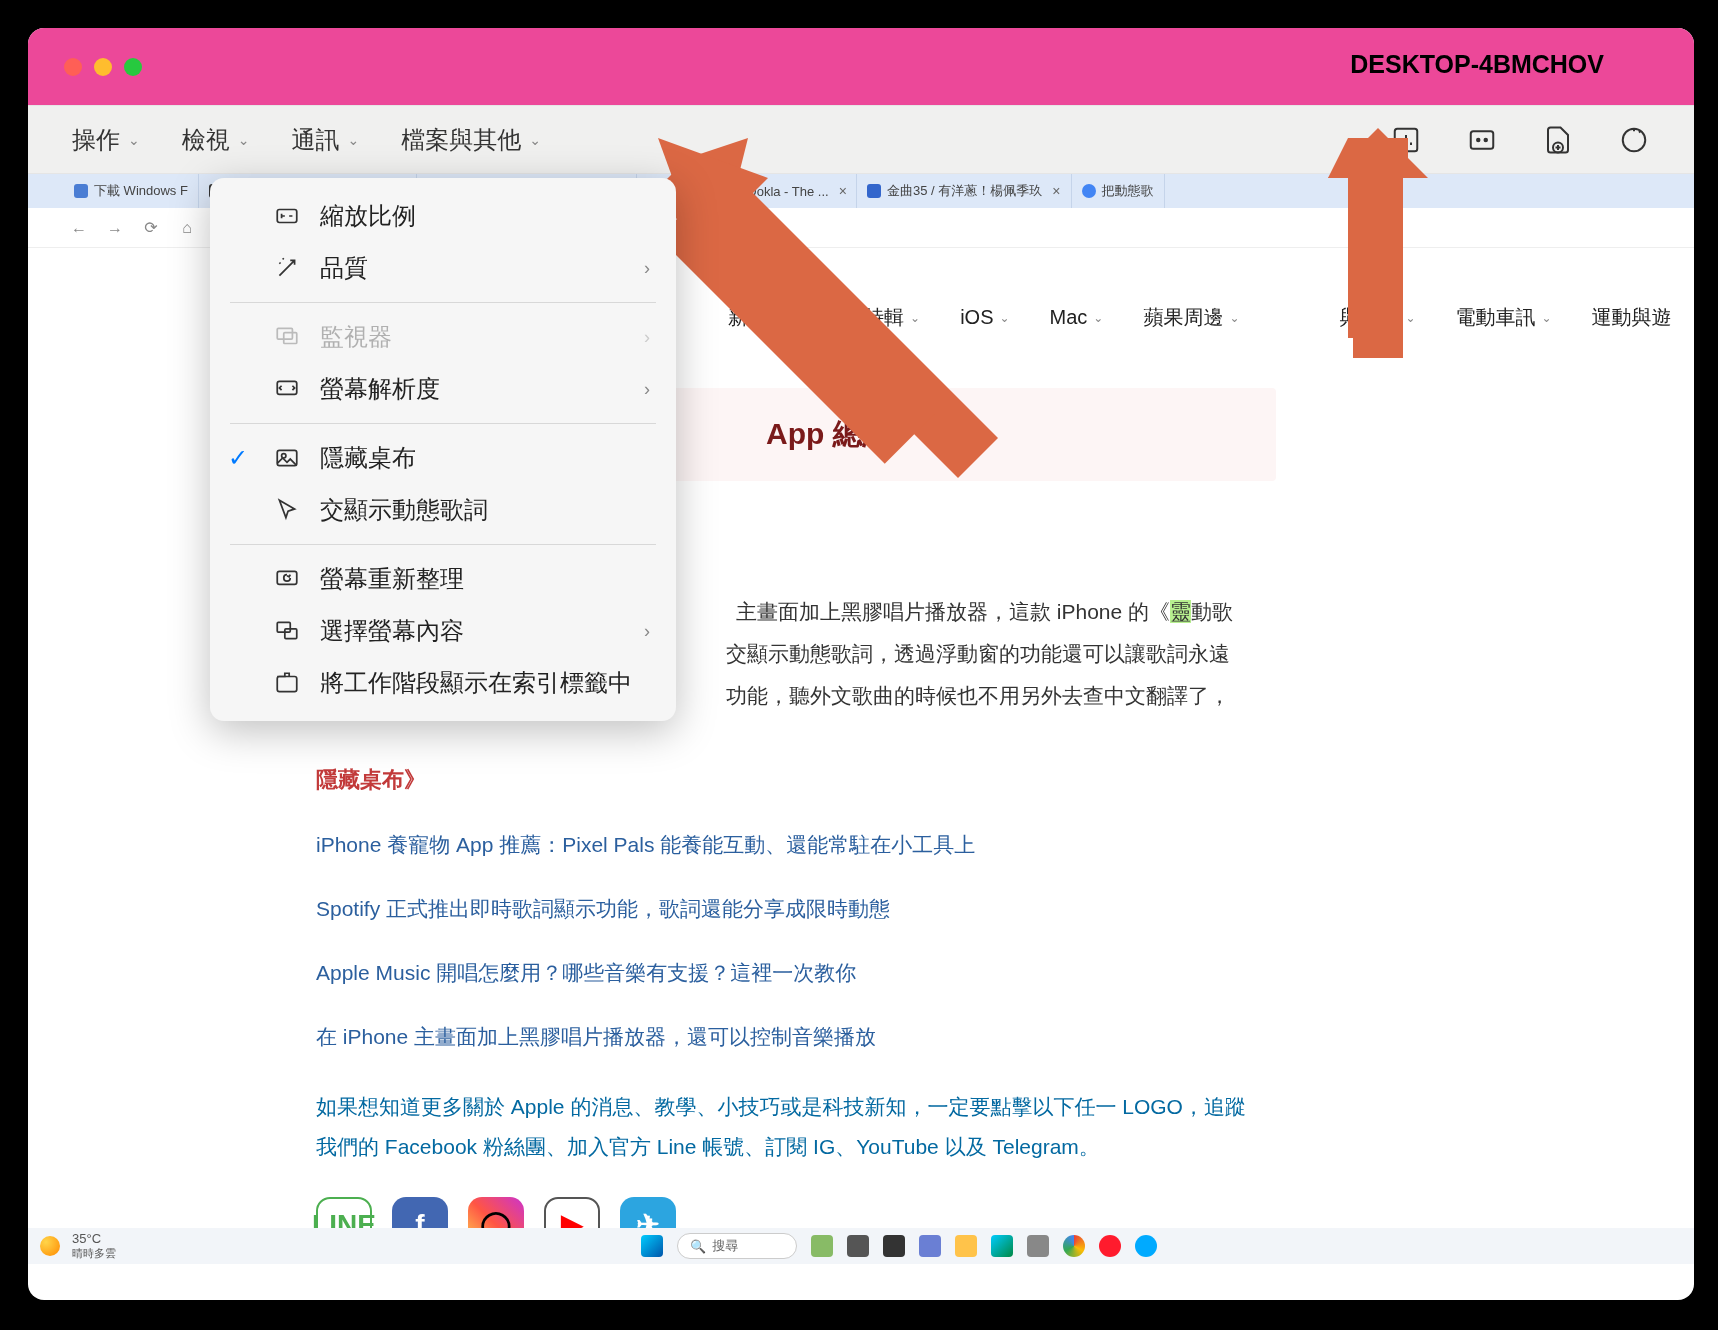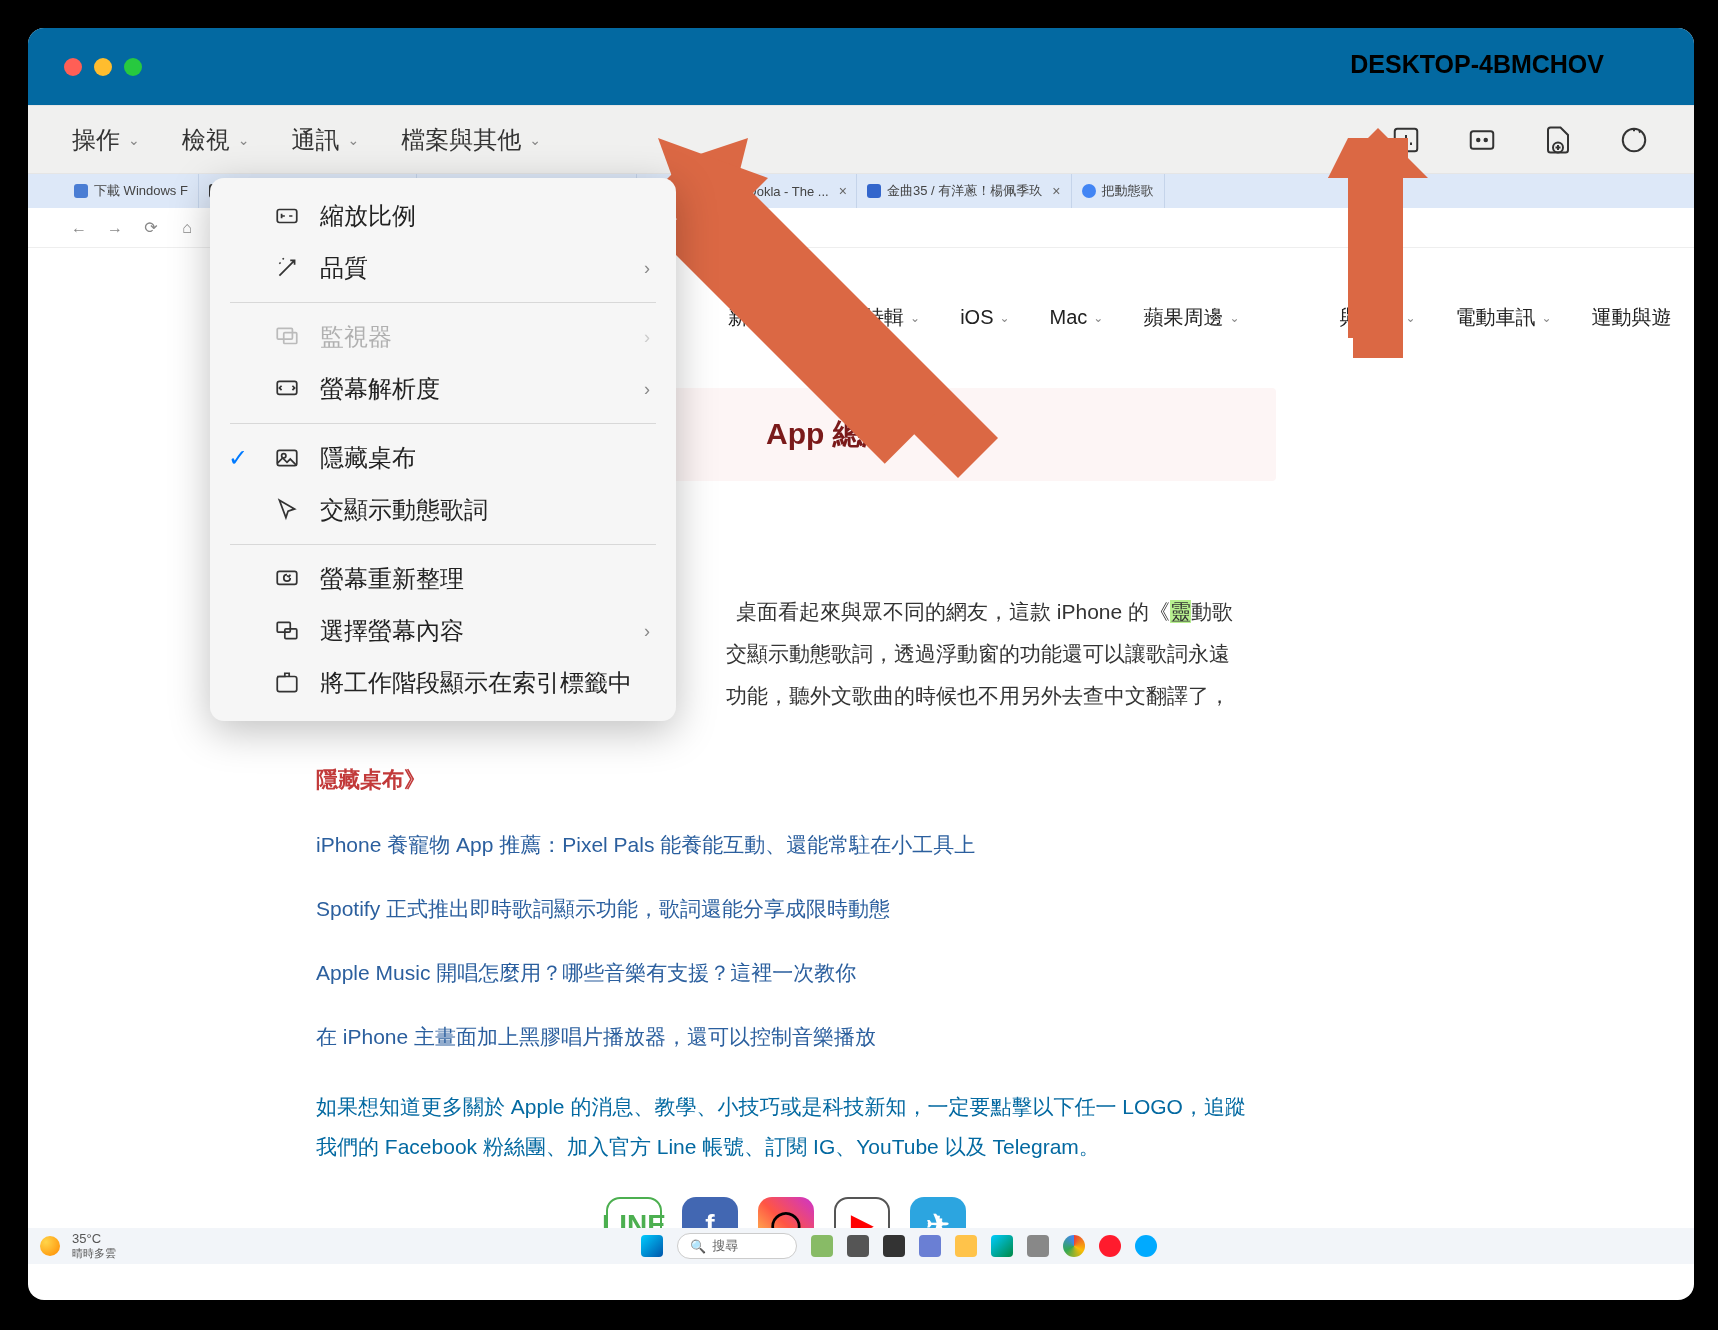--- a/index.html
+++ b/index.html
@@ -1,18 +1,18 @@
 <!DOCTYPE html>
 <html><head>
 <meta charset="utf-8">
 <style>
 * { margin: 0; padding: 0; box-sizing: border-box; font-family: -apple-system, BlinkMacSystemFont, "Segoe UI", sans-serif; }
 body { background: #000; width: 1718px; height: 1330px; overflow: hidden; }
 .window { position: absolute; top: 28px; left: 28px; width: 1666px; height: 1272px; background: #fff; border-radius: 16px; overflow: hidden; }
-.titlebar { height: 78px; background: #0369a1; display: flex; align-items: center; padding: 0 36px; position: relative; border-bottom: 1px solid #e5e5e5; }
+.titlebar { height: 78px; background: #ec4899; display: flex; align-items: center; padding: 0 36px; position: relative; border-bottom: 1px solid #e5e5e5; }
 .traffic-lights { display: flex; gap: 12px; margin-right: 26px; }
 .traffic-light { width: 18px; height: 18px; border-radius: 50%; }
 .tl-red { background: #ff5f56; }
 .tl-yellow { background: #ffbd2e; }
 .tl-green { background: #27c93f; }
 .window-title { position: absolute; right: 90px; top: 22px; font-size: 25px; font-weight: 700; color: #000; }
 .menubar { height: 68px; background: #f0f0ef; display: flex; align-items: center; padding: 0 44px; gap: 42px; border-bottom: 1px solid #e5e5e5; }
 .menu-item { font-size: 24px; color: #333; display: flex; align-items: center; gap: 8px; cursor: pointer; }
 .menu-item .chev { font-size: 14px; color: #888; }
 .toolbar-right { margin-left: auto; display: flex; gap: 44px; align-items: center; }
@@ -40,21 +40,21 @@
 .page-nav-item { display: flex; align-items: center; gap: 6px; }
 .page-nav-item .chev2 { font-size: 12px; color: #888; }
 
 .article { position: absolute; left: 288px; top: 140px; width: 950px; }
 .callout { background: #fdf5f5; padding: 26px 30px; font-size: 30px; font-weight: 700; color: #7a1a1a; border-radius: 4px; width: 960px; }
 .para { margin-top: 110px; font-size: 21px; line-height: 2; color: #333; }
 .highlight { background: #b7f08f; }
 .red-link-heading { color: #c23a3a; font-weight: 600; font-size: 22px; margin-top: 48px; }
 .link-list a { display: block; color: #2b5f9e; font-size: 21px; margin-top: 36px; text-decoration: none; }
 .body-text { font-size: 21px; line-height: 1.9; color: #0369a1; margin-top: 36px; }
-.social-row { display: flex; gap: 20px; margin-top: 30px; margin-left: 290px; }
+.social-row { display: flex; gap: 20px; margin-top: 30px; }
 .social-icon { width: 56px; height: 56px; border-radius: 14px; border: 2px solid #555; display: flex; align-items: center; justify-content: center; font-size: 28px; font-weight: bold; }
 
 .taskbar { position: absolute; bottom: 0; left: 0; right: 0; height: 36px; background: #f2f5f9; display: flex; align-items: center; padding: 0 12px; font-size: 13px; }
 .weather { display: flex; align-items: center; gap: 12px; color: #555; }
 .weather .sun { width: 20px; height: 20px; border-radius: 50%; background: radial-gradient(circle at 30% 30%, #ffd54a, #ff8a00); }
 .task-center { margin: 0 auto; display: flex; align-items: center; gap: 14px; }
 .task-search { display: flex; align-items: center; gap: 6px; background: #fff; border: 1px solid #ccc; border-radius: 20px; padding: 3px 12px; font-size: 13px; color: #666; width: 120px; }
 .tray-icon { width: 22px; height: 22px; border-radius: 4px; }
 
 .arrow-annot { position: absolute; z-index: 50; }
@@ -299,21 +299,21 @@
             <span class="chev2">⌄</span>
           </div>
         <div class="page-nav-item">
             <span>運動與遊</span>
           </div>
       </div>
 
       <div class="article">
         <div class="callout"><span style="margin-left:420px">App 總結</span></div>
         <div class="para">
-          <span style="margin-left:420px">桌面看起來與眾不同的網友，這款 iPhone 的《</span><span class="highlight">靈</span><span>動歌</span><br>
+          <span style="margin-left:420px">主畫面加上黑膠唱片播放器，這款 iPhone 的《</span><span class="highlight">靈</span><span>動歌</span><br>
           <span style="margin-left:410px;display:inline-block">交顯示動態歌詞，透過浮動窗的功能還可以讓歌詞永遠</span><br>
           <span style="margin-left:410px;display:inline-block">功能，聽外文歌曲的時候也不用另外去查中文翻譯了，</span>
         </div>
         <div class="red-link-heading">隱藏桌布》</div>
         <div class="link-list">
           <a>iPhone 養寵物 App 推薦：Pixel Pals 能養能互動、還能常駐在小工具上</a>
           <a>Spotify 正式推出即時歌詞顯示功能，歌詞還能分享成限時動態</a>
           <a>Apple Music 開唱怎麼用？哪些音樂有支援？這裡一次教你</a>
           <a>在 iPhone 主畫面加上黑膠唱片播放器，還可以控制音樂播放</a>
         </div>

